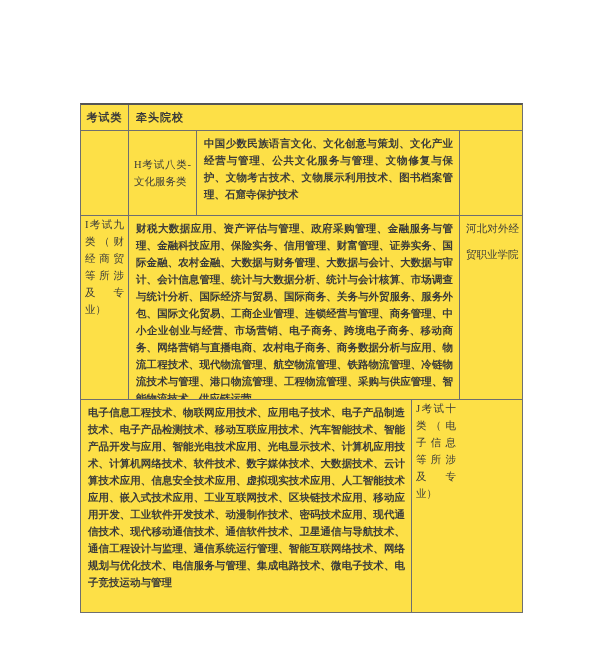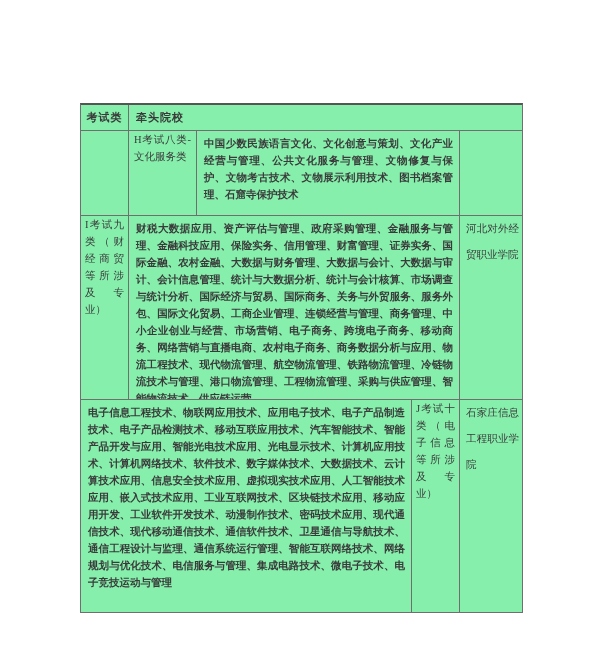--- a/index.html
+++ b/index.html
@@ -15,21 +15,21 @@
     color: #3a3a3a;
   }
   .doc-table {
     position: absolute;
     left: 80px;
     top: 103px;
     width: 443px;
     border: 1px solid #6f6f6f;
     border-top: 2px solid #555555;
     box-sizing: border-box;
-    background: #86efac;
+    background: #fde047;
   }
   .trow {
     display: flex;
     flex-direction: row;
     border-bottom: 1px solid #6f6f6f;
     box-sizing: border-box;
   }
   .trow:last-child { border-bottom: none; }
   .cell {
     box-sizing: border-box;
@@ -72,21 +72,21 @@
     display: flex;
     flex-direction: row;
     padding: 0;
   }
   .subcell1 {
     width: 68px;
     flex: none;
     border-right: 1px solid #6f6f6f;
     box-sizing: border-box;
     display: flex;
-    align-items: flex-start;
+    align-items: center;
   }
   .subcell1 .examcat-text { padding: 0 5px; }
   .subcell2 { flex: 1; }
   .majors-text {
     font-size: 10.5px;
     line-height: 17px;
     text-align: justify;
     text-justify: inter-ideograph;
     padding: 4px 6px 4px 7px;
     font-weight: bold;
@@ -142,18 +142,15 @@
     </div>
   </div>
 
   <div class="trow row-3">
     <div class="cell c2">
       <div class="majors-text">电子信息工程技术、物联网应用技术、应用电子技术、电子产品制造技术、电子产品检测技术、移动互联应用技术、汽车智能技术、智能产品开发与应用、智能光电技术应用、光电显示技术、计算机应用技术、计算机网络技术、软件技术、数字媒体技术、大数据技术、云计算技术应用、信息安全技术应用、虚拟现实技术应用、人工智能技术应用、嵌入式技术应用、工业互联网技术、区块链技术应用、移动应用开发、工业软件开发技术、动漫制作技术、密码技术应用、现代通信技术、现代移动通信技术、通信软件技术、卫星通信与导航技术、通信工程设计与监理、通信系统运行管理、智能互联网络技术、网络规划与优化技术、电信服务与管理、集成电路技术、微电子技术、电子竞技运动与管理</div>
     </div>
     <div class="cell c1 vcenter">
       <div class="examcat-text">J考试十类（电子信息等所涉及专业）</div>
     </div>
-    <div class="cell c3 lead-cell">
-      <div class="lead-text">石家庄信息工程职业学院</div>
-    </div>
   </div>
 
 </div>
 
 </body></html>

